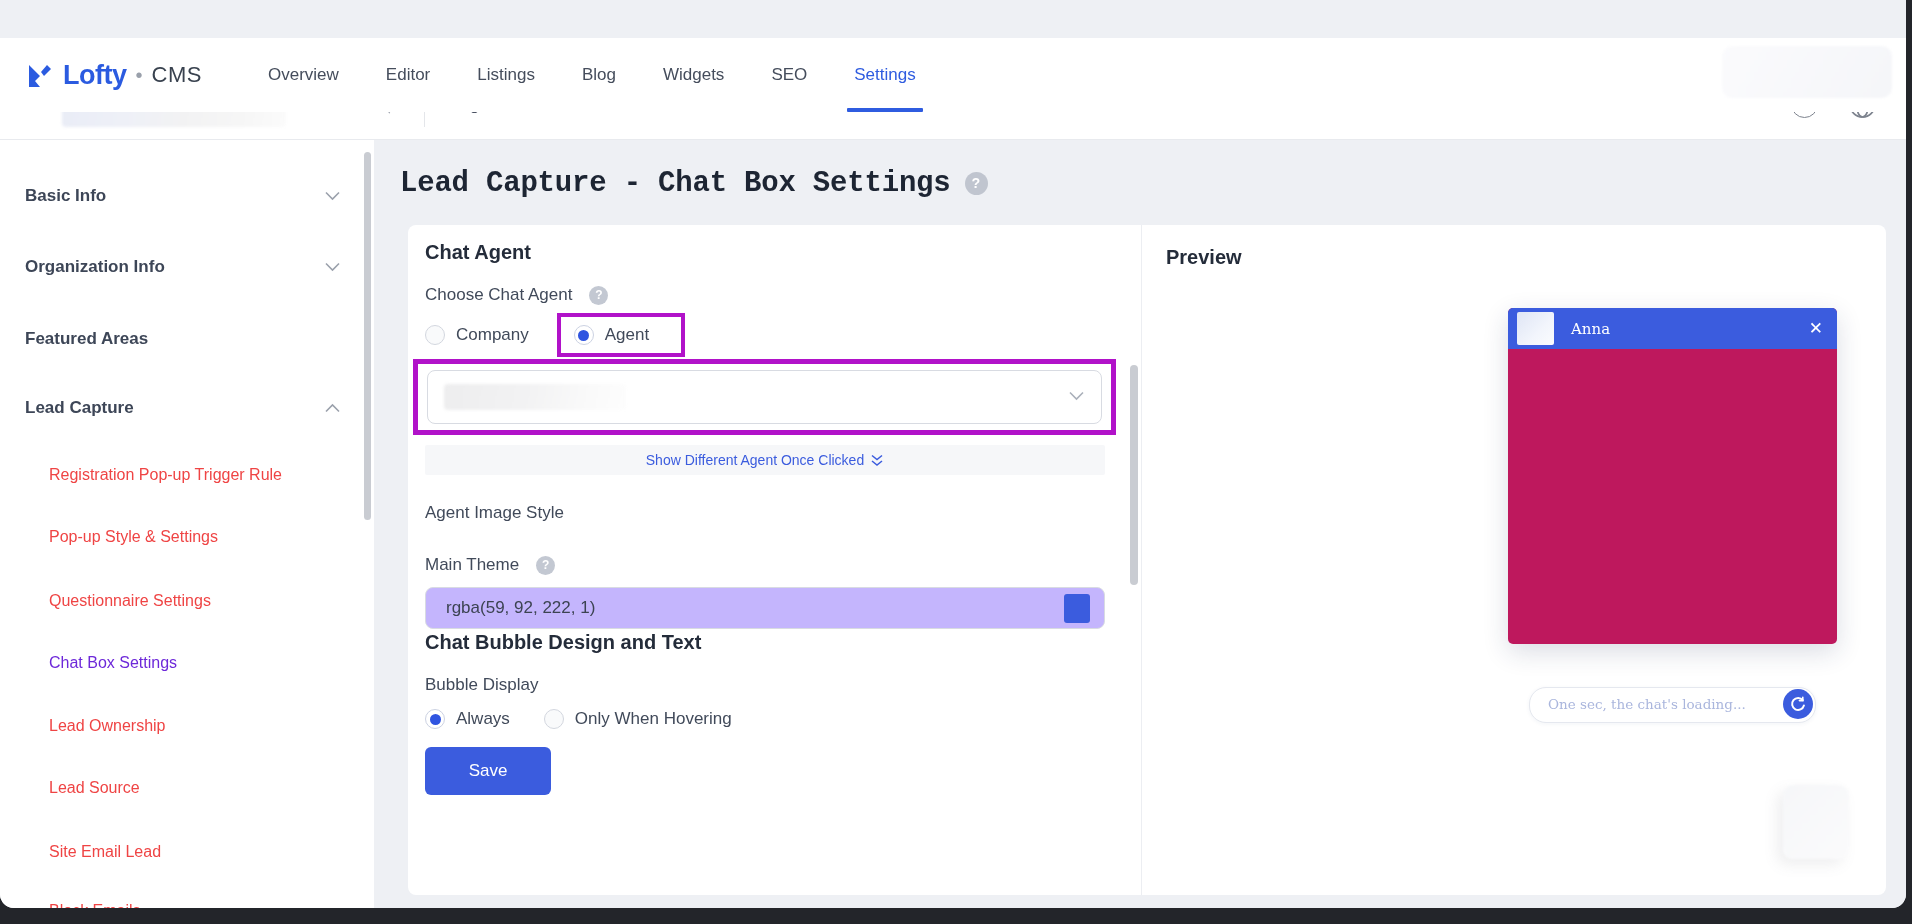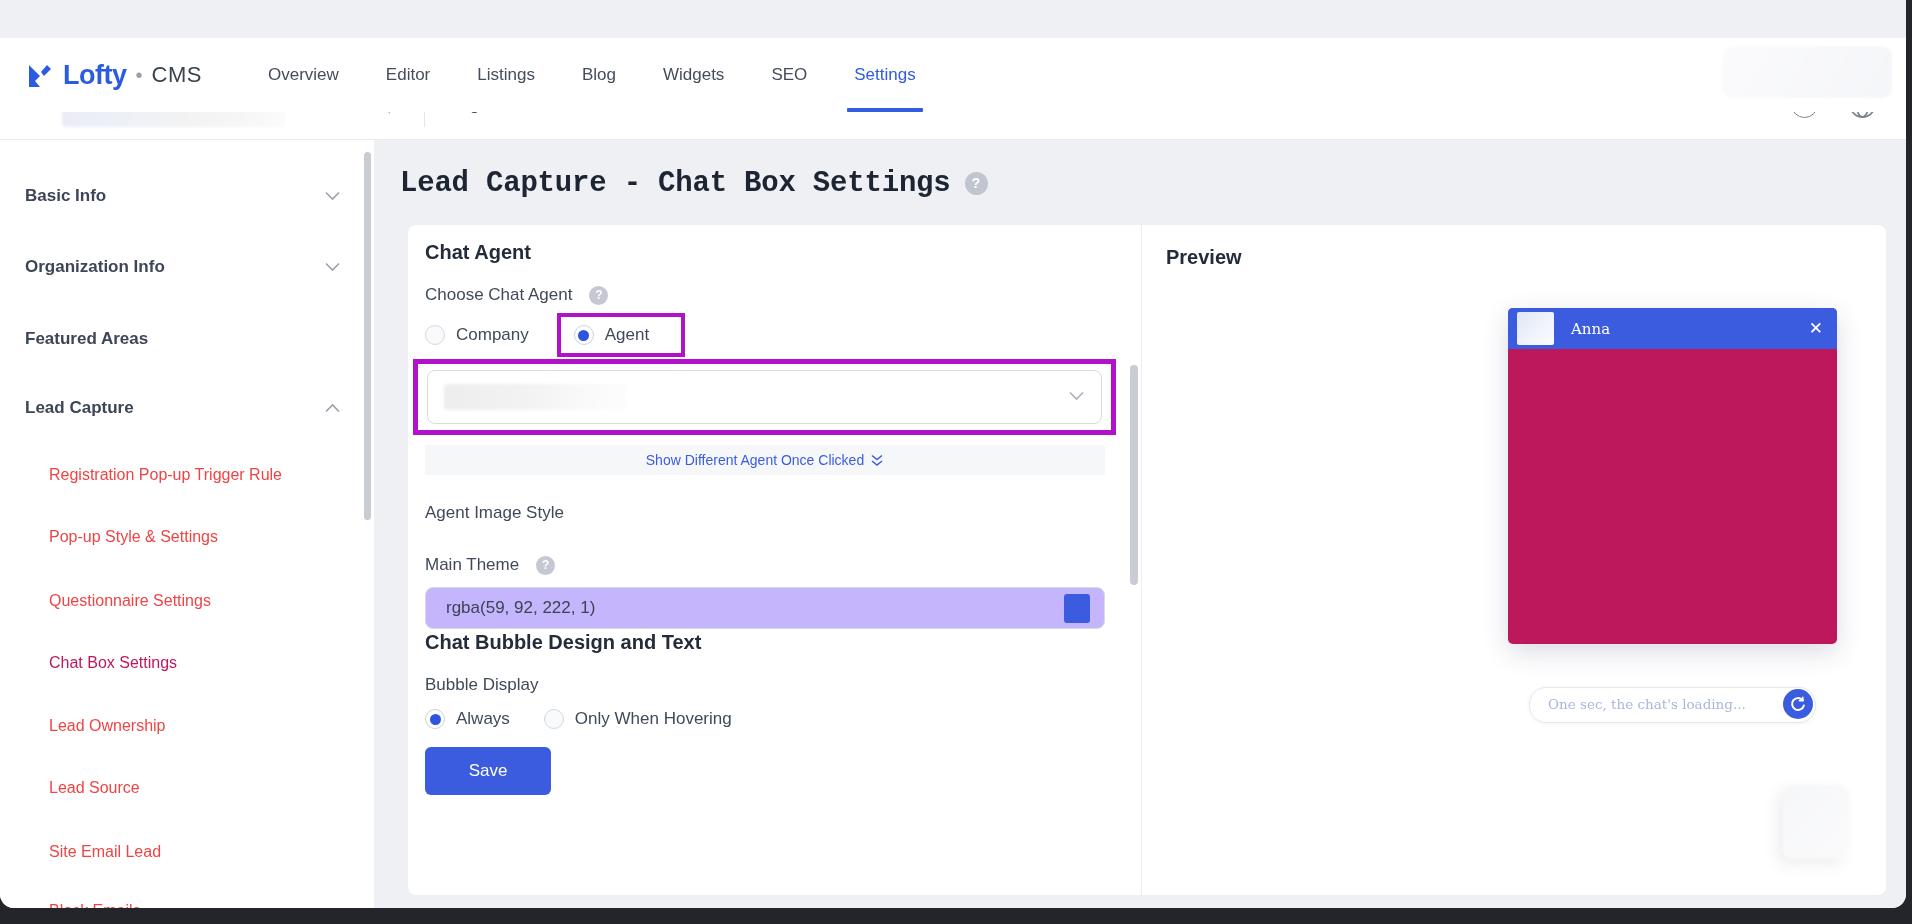--- a/index.html
+++ b/index.html
@@ -35,21 +35,21 @@
        color:#7d838e;font-size:16px;display:flex;align-items:center;justify-content:center;cursor:pointer;box-sizing:border-box;}
   .tb-globe{position:absolute;left:1847px;top:15px;cursor:pointer;}
 
   
   .sidebar{position:absolute;left:0;top:140px;width:374px;bottom:0;background:#fff;border-right:1px solid #e9ebef;}
   .sb-item{position:absolute;left:0;width:100%;transform:translateY(-50%);cursor:pointer;}
   .sb-item .lbl{margin-left:25px;font-size:17px;font-weight:700;color:#3d4657;}
   .sb-item .chev{position:absolute;right:34px;top:50%;transform:translateY(-50%);}
   .sb-sub{position:absolute;left:0;width:100%;transform:translateY(-50%);cursor:pointer;font-size:16px;color:#ef4444;}
   .sb-sub .lbl{margin-left:49px;font-weight:400;}
-  .sb-sub.active{color:#be185d;}
+  .sb-sub.active{color:#6d28d9;}
   .sb-thumb{position:absolute;right:3px;top:12px;width:7px;height:368px;border-radius:4px;background:#c9ccd2;}
 
   
   .main{position:absolute;left:374px;top:140px;right:0;bottom:0;background:#eef0f4;}
   .page-head{display:flex;align-items:center;gap:14px;margin:27px 0 0 26px;font-family:Liberation Mono, monospace;}
   .page-head h1{margin:0;font-size:29px;font-weight:700;color:#1d2533;letter-spacing:-.2px;}
   .qmark{display:inline-flex;align-items:center;justify-content:center;border-radius:50%;
        background:#c0c5cf;color:#fff;font-weight:700;cursor:pointer;flex:0 0 auto;}
   .qmark.big{width:23px;height:23px;font-size:14px;}
   .qmark.small{width:19px;height:19px;font-size:12px;background:#c3c8d2;}

